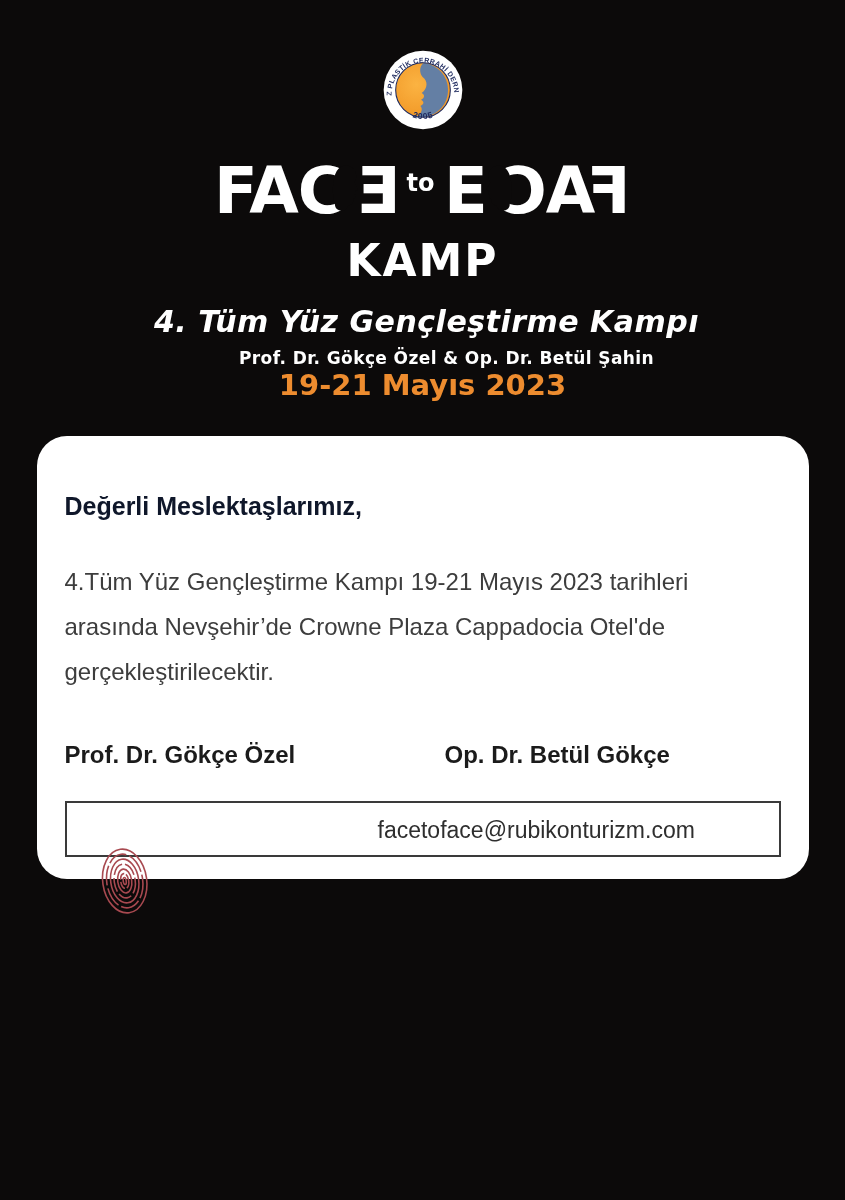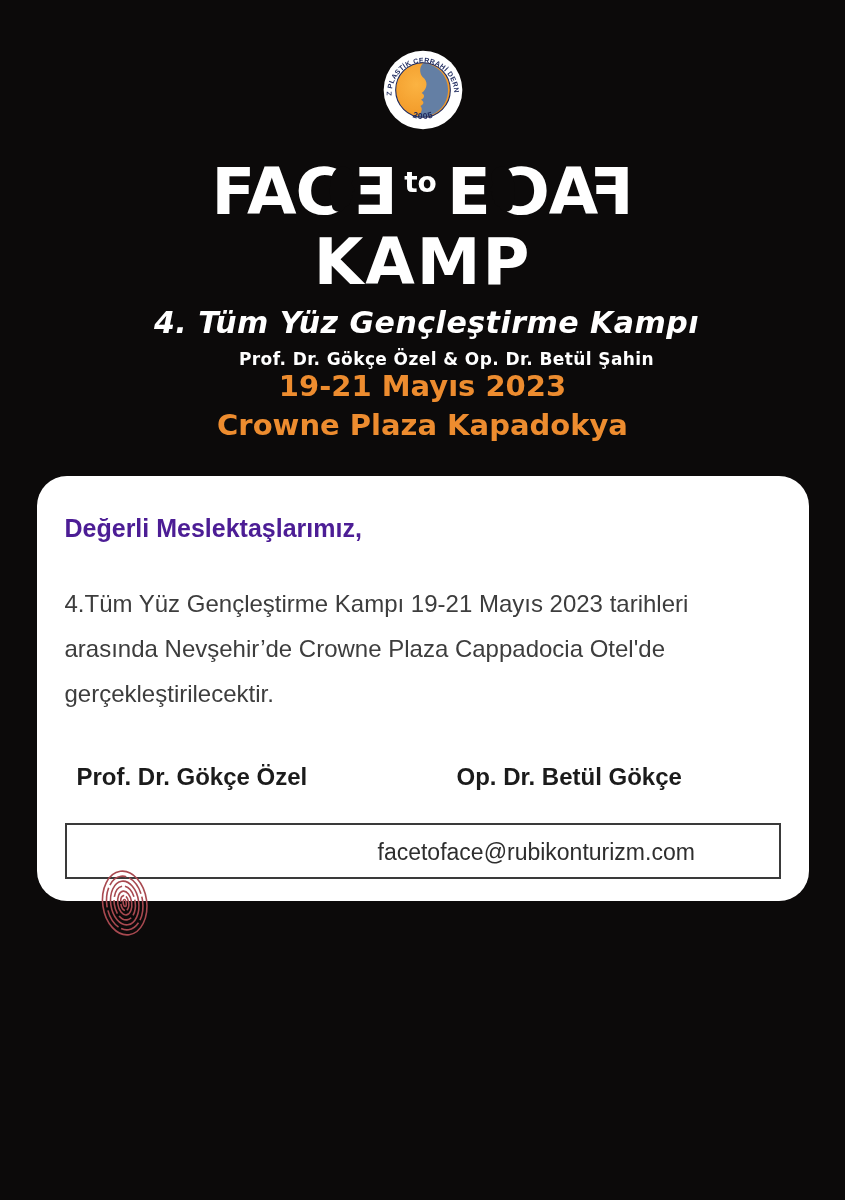--- a/index.html
+++ b/index.html
@@ -25,29 +25,29 @@
     letter-spacing:-1px;
     white-space:nowrap;
   }
   .word { display:inline-block; position:relative; }
   .word.mirror { transform:scaleX(-1); }
   .eL { display:inline-block; position:relative; margin-left:14px; }
   .eL .eText { display:inline-block; transform:scaleX(-1); }
   .face-sil { position:absolute; left:-27px; top:11px; height:54px; width:28px; }
   .to-connector {
     display:inline-block;
-    font-size:28px; font-weight:800;
+    font-size:24px; font-weight:800;
     vertical-align:22px;
     margin:0 10px 0 6px;
     letter-spacing:0;
   }
   .title-line2 {
     font-family:"DejaVu Sans", sans-serif;
     font-weight:800;
-    font-size:64px;
+    font-size:44px;
     line-height:66px;
     letter-spacing:2px;
   }
   .subtitle {
     margin-top:10px;
     font-style:italic;
     font-weight:700;
     font-size:30px;
     letter-spacing:0.5px;
     font-family:"DejaVu Sans", sans-serif;
@@ -69,23 +69,23 @@
   .card {
     width:772px;
     margin:34px auto 0 auto;
     background:#ffffff;
     border-radius:30px;
     color:#3d3d3d;
     padding:30px 28px 22px 28px;
     font-size:24px;
     line-height:45px;
   }
-  .greeting { font-weight:700; color:#4c1d95; font-size:25px; margin-bottom:30px; }
+  .greeting { font-weight:700; color:#0f172a; font-size:25px; margin-bottom:30px;margin-top:18px; }
   .card p { margin-bottom:38px; }
-  .signatures { display:flex; font-weight:700; color:#1b1b1b; margin:2px 0 24px 12px; }
+  .signatures { display:flex; font-weight:700; color:#1b1b1b; margin:2px 0 24px 0; }
   .sig-left { width:380px; }
 
   
   .contact-box {
     border:2px solid #3a3a3a;
     display:flex;
     padding:12px 16px 10px 16px;
   }
   .cb-left { width:295px; position:relative; }
   .fingerprint { position:absolute; left:14px; top:28px; width:56px; height:80px; }
@@ -128,21 +128,20 @@
           </svg><span class="eText">E</span></span></span>
   </div>
 
   <div class="title-line2">KAMP</div>
 
   <div class="subtitle">4. Tüm Yüz Gençleştirme Kampı</div>
 
   <div class="speakers">Prof. Dr. Gökçe Özel &amp; Op. Dr. Betül Şahin</div>
 
   <div class="date-line accent">19-21 Mayıs 2023</div>
-  <div class="venue-line accent">Crowne Plaza Kapadokya</div>
 </div>
 
 <div class="card">
   <div class="greeting">Değerli Meslektaşlarımız,</div>
 
   <p>4.Tüm Yüz Gençleştirme Kampı 19-21 Mayıs 2023 tarihleri arasında Nevşehir’de Crowne Plaza Cappadocia Otel'de  gerçekleştirilecektir.</p>
 
   <div class="signatures">
     <span class="sig-left">Prof. Dr. Gökçe Özel</span>
     <span>Op. Dr. Betül Gökçe</span>

